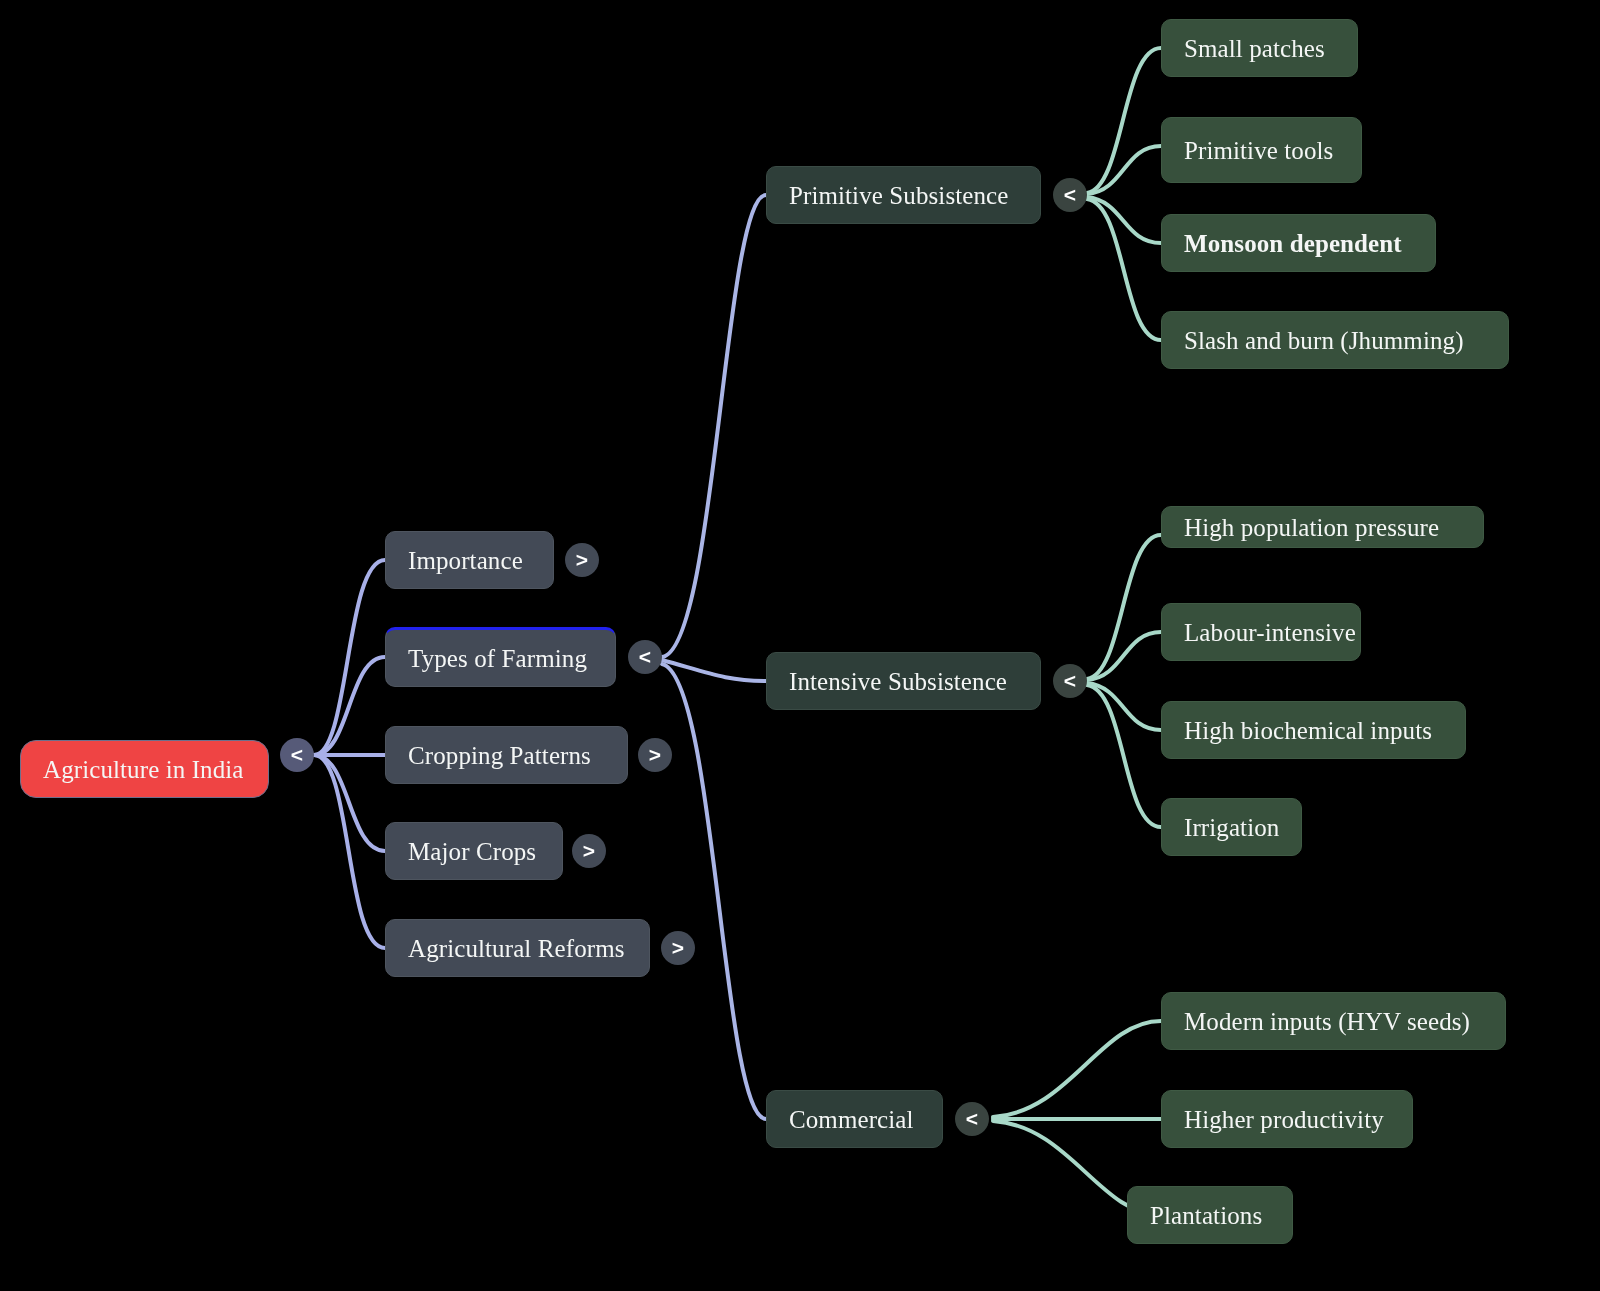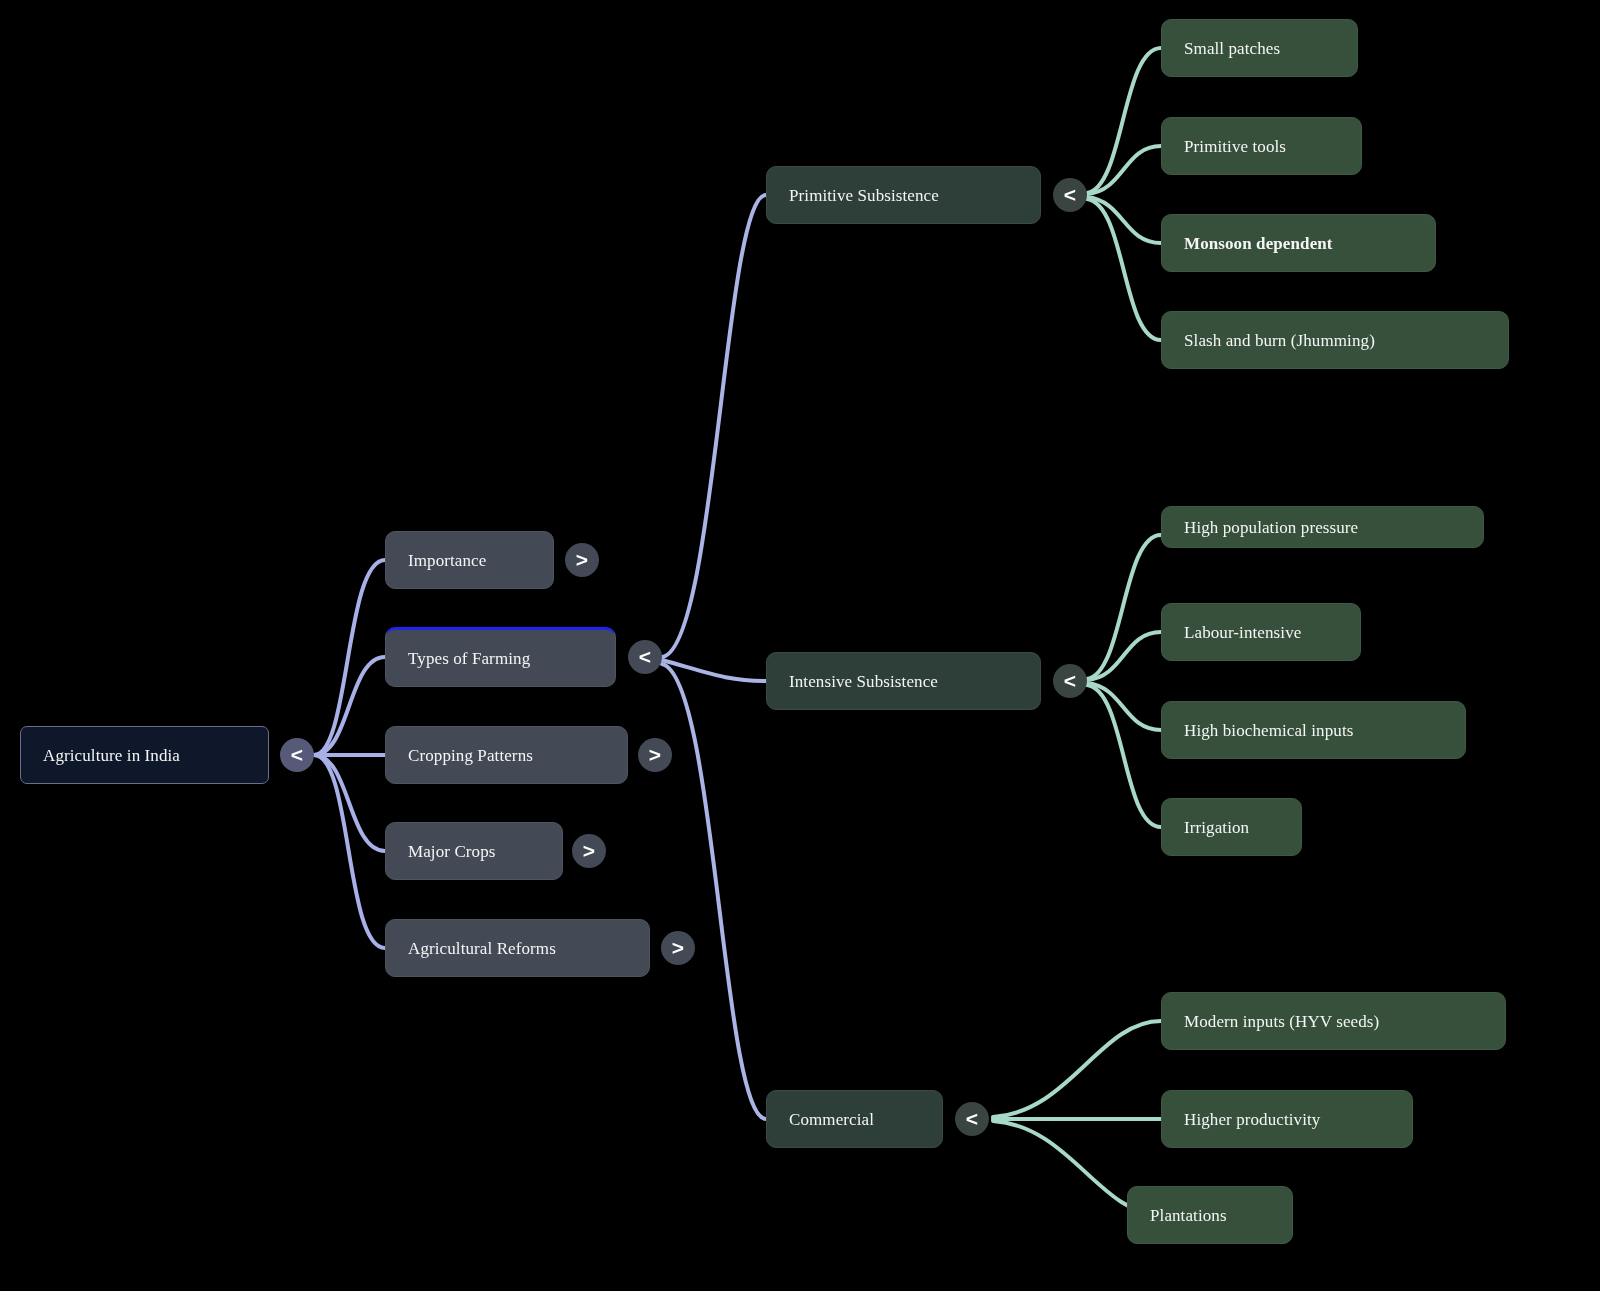--- a/index.html
+++ b/index.html
@@ -24,31 +24,32 @@
     height: 1291px;
     pointer-events: none;
   }
   .node {
     position: absolute;
     box-sizing: border-box;
     display: flex;
     align-items: center;
     border-radius: 10px;
     color: #f4f6f5;
-    font-size: 17px;
+    font-size: 25px;
     line-height: 1;
     letter-spacing: .1px;
     padding: 0 22px;
     white-space: nowrap;
     z-index: 3;
   }
   .node-root {
-    background: #0f172a;
+    background: #ef4444;
     border: 1px solid #6c6f8c;
-    border-radius: 7px;
+    border-radius: 16px;
+    margin-top: 14px;
   }
   .node-branch {
     background: #434a56;
     border: 1px solid #4e555f;
   }
   .node-branch.selected {
     border-top: 3px solid #2222ee;
   }
   .node-topic {
     background: #2e3e39;
@@ -174,21 +175,21 @@
   <div class="node node-topic" style="left:766px; top:1090px; width:177px; height:58px;">
     <span>Commercial</span>
   </div>
   <div class="toggle toggle-topic" style="left:955px; top:1102px;">
     <span>&lt;</span>
   </div>
 
   <div class="node node-leaf" style="left:1161px; top:19px; width:197px; height:58px;">
     <span>Small patches</span>
   </div>
-  <div class="node node-leaf" style="left:1161px; top:117px; width:201px; height:58px;">
+  <div class="node node-leaf" style="left:1161px; top:117px; width:201px; height:66px;">
     <span>Primitive tools</span>
   </div>
   <div class="node node-leaf" style="left:1161px; top:214px; width:275px; height:58px;font-weight:bold;">
     <span>Monsoon dependent</span>
   </div>
   <div class="node node-leaf" style="left:1161px; top:311px; width:348px; height:58px;">
     <span>Slash and burn (Jhumming)</span>
   </div>
 
   <div class="node node-leaf" style="left:1161px; top:506px; width:323px; height:42px;">

